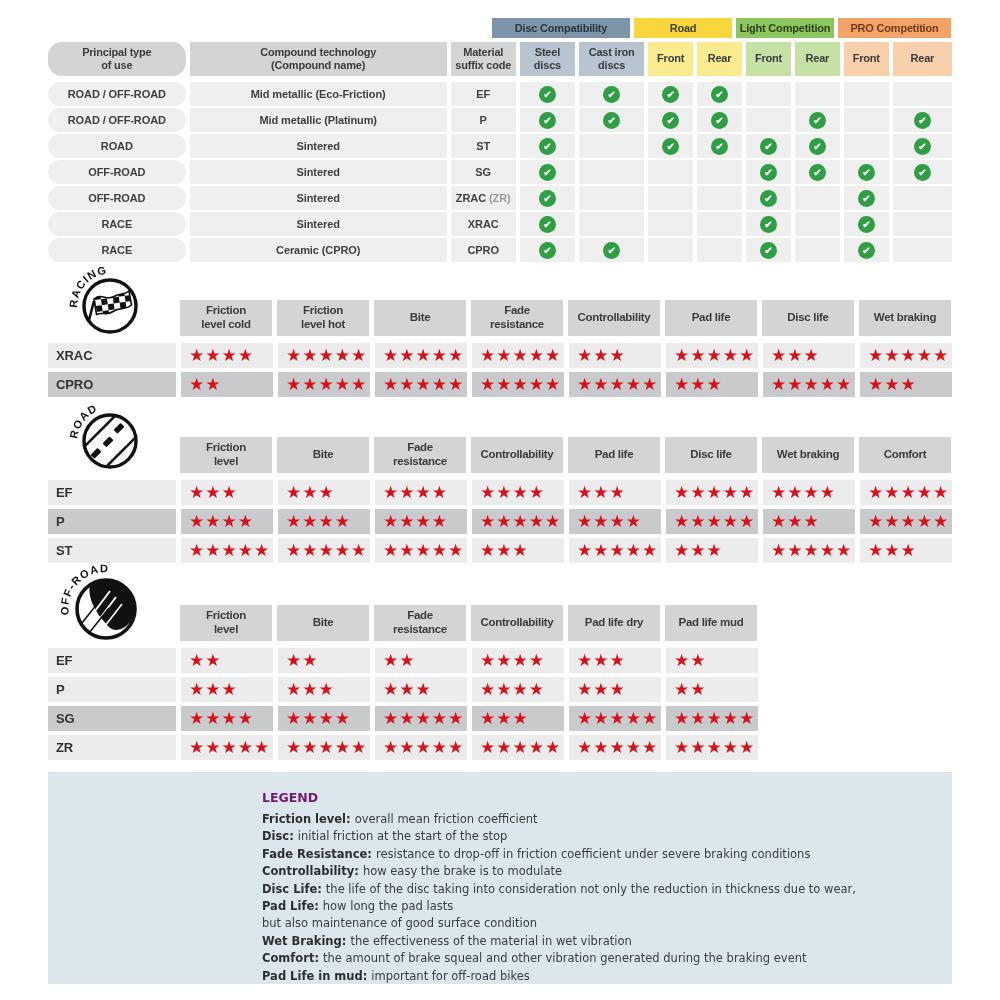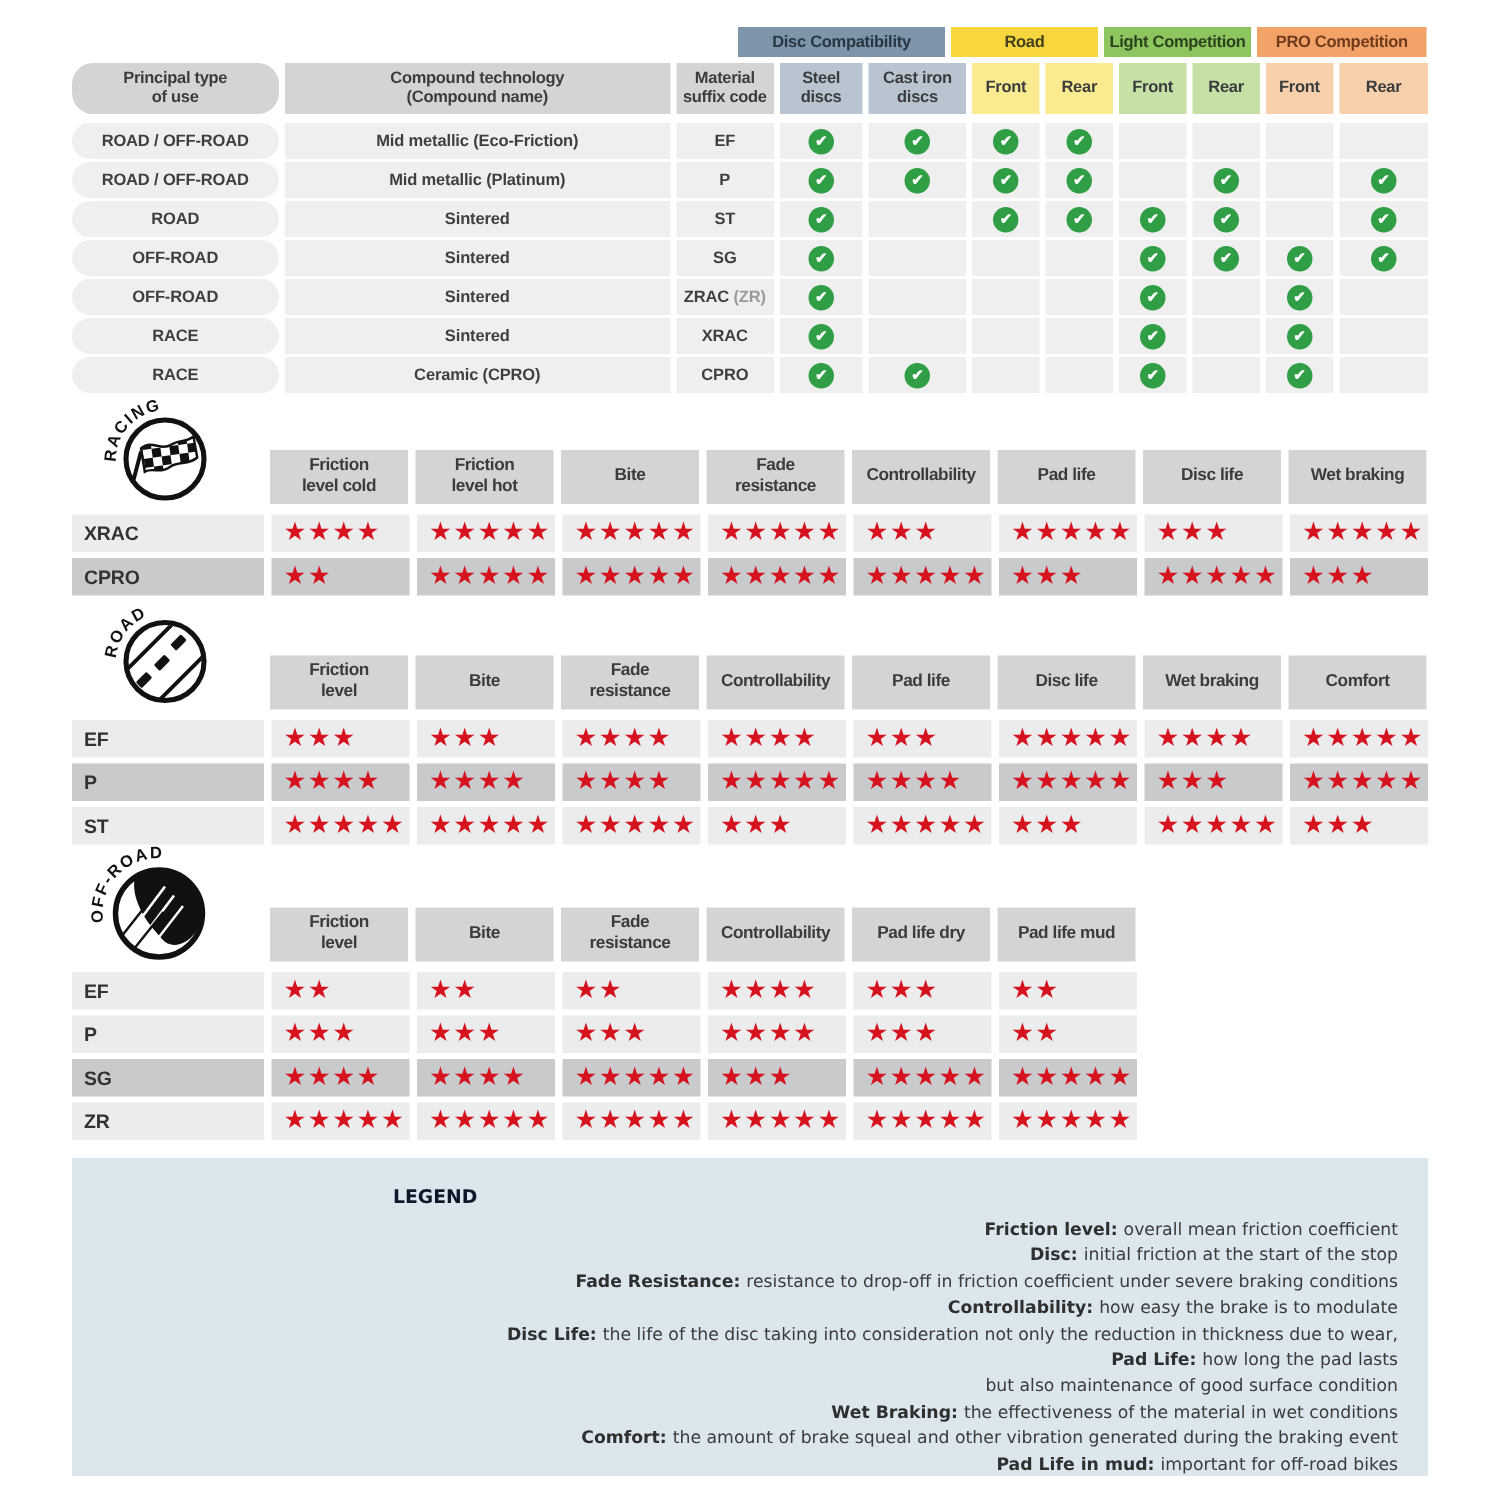--- a/index.html
+++ b/index.html
@@ -58,23 +58,23 @@
             color:#d5121e;font-size:17px;letter-spacing:1px;line-height:1;
             font-family:"DejaVu Sans",sans-serif;}
   .starcell + .starcell, .rt-label + .starcell{margin-left:1px;}
   .trow.light .cell{background:#ececec;}
   .trow.dark .cell{background:#c9cacb;}
   .arc-label{font:700 11px "Liberation Sans",sans-serif;letter-spacing:1.2px;fill:#111;}
 
   
   .legend{position:absolute;left:48px;top:772px;width:904px;height:212px;background:#dce6ed;
           box-sizing:border-box;padding:18px 20px 0 214px;}
-  .legend-title{color:#0f172a;font-weight:700;font-size:12.5px;margin-bottom:6px;
+  .legend-title{color:#701a75;font-weight:700;font-size:12.5px;margin-bottom:6px;
                 font-family:"DejaVu Sans",sans-serif;}
-  .lline{font-size:11.5px;line-height:17.4px;color:#3a3c3e;font-family:"DejaVu Sans",sans-serif;text-align:right;}
+  .lline{font-size:11.5px;line-height:17.4px;color:#3a3c3e;font-family:"DejaVu Sans",sans-serif;}
   .lterm{font-weight:700;color:#2d2f31;}
 </style>
 </head>
 <body>
 
 <div class="page">
 
   <div class="compat">
     <div class="grow">
       <div class="gspacer"></div>
@@ -465,19 +465,19 @@
   <div class="legend">
     <div class="legend-title">LEGEND</div>
     <div id="legend-entries">
         <div class="lline"><span class="lterm">Friction level: </span><span>overall mean friction coefficient</span></div>
         <div class="lline"><span class="lterm">Disc: </span><span>initial friction at the start of the stop</span></div>
         <div class="lline"><span class="lterm">Fade Resistance: </span><span>resistance to drop-off in friction coefficient under severe braking conditions</span></div>
         <div class="lline"><span class="lterm">Controllability: </span><span>how easy the brake is to modulate</span></div>
         <div class="lline"><span class="lterm">Disc Life: </span><span>the life of the disc taking into consideration not only the reduction in thickness due to wear,</span></div>
         <div class="lline"><span class="lterm">Pad Life: </span><span>how long the pad lasts</span></div>
         <div class="lline"><span>but also maintenance of good surface condition</span></div>
-        <div class="lline"><span class="lterm">Wet Braking: </span><span>the effectiveness of the material in wet conditions</span></div>
+        <div class="lline"><span class="lterm">Wet Braking: </span><span>the effectiveness of the material in wet vibration</span></div>
         <div class="lline"><span class="lterm">Comfort: </span><span>the amount of brake squeal and other vibration generated during the braking event</span></div>
         <div class="lline"><span class="lterm">Pad Life in mud: </span><span>important for off-road bikes</span></div>
       </div>
   </div>
 
 </div>
 
 </body></html>

